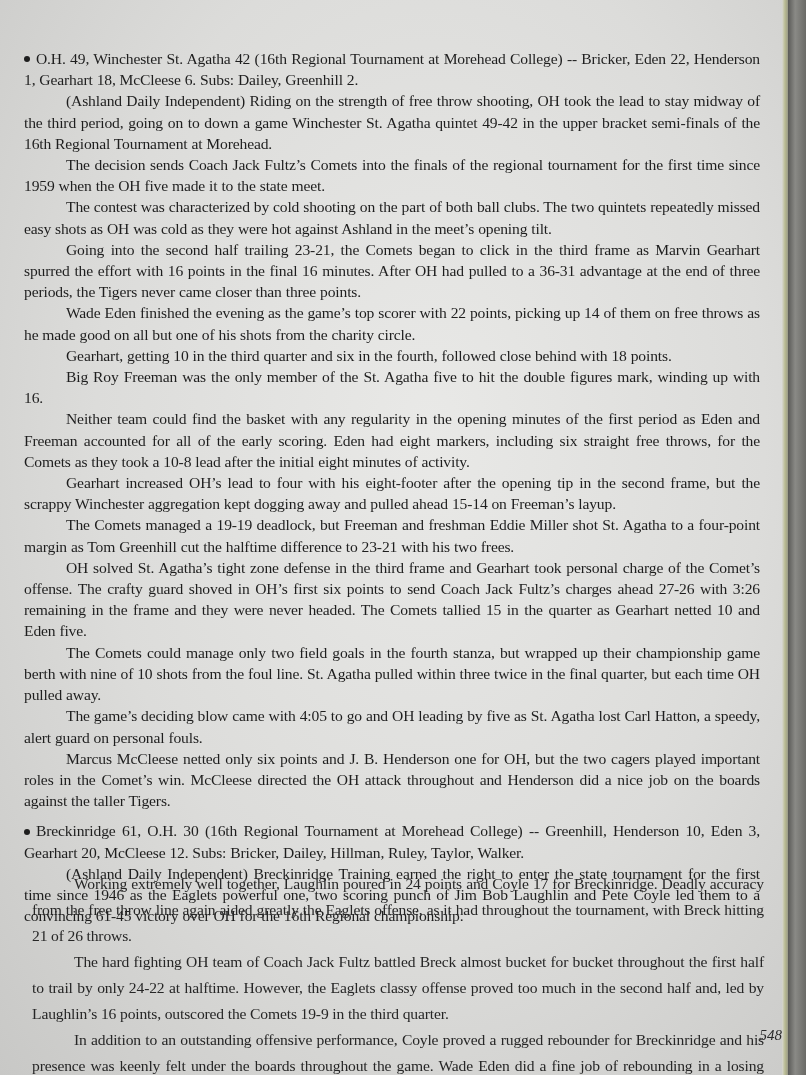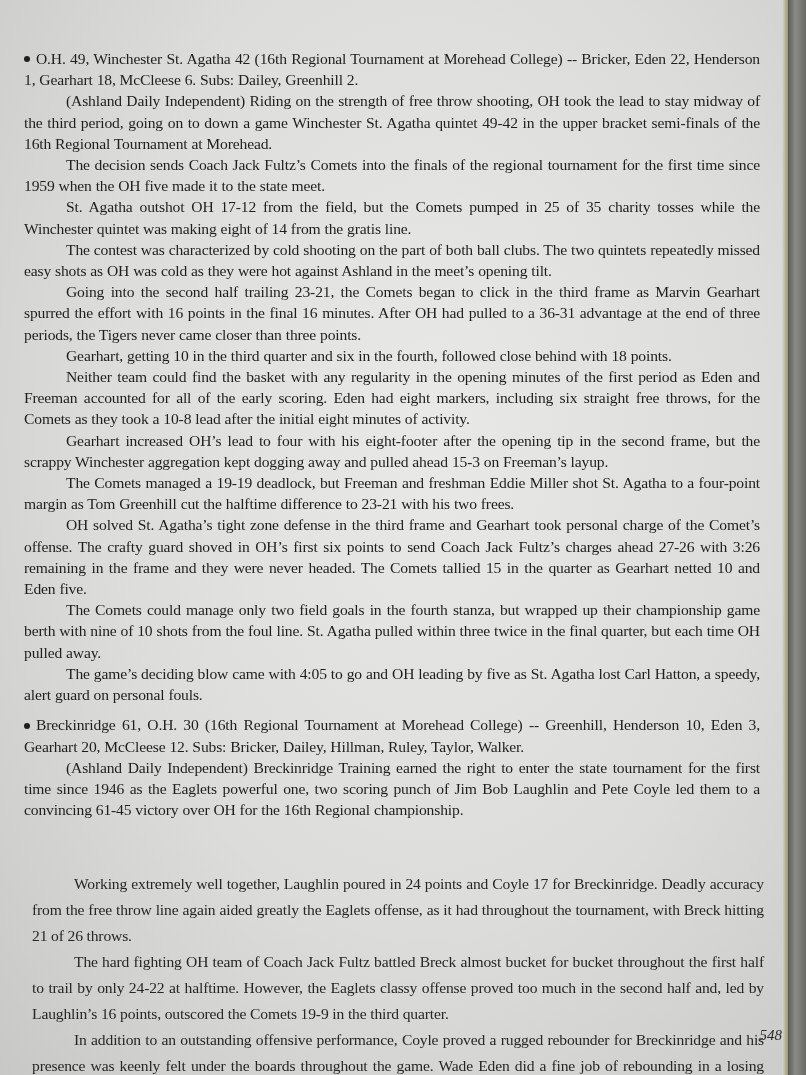--- a/index.html
+++ b/index.html
@@ -101,30 +101,32 @@
 </style>
 </head>
 <body>
 
 <div class="page">
   <div class="text-block">
 
     <p class="entry-head"><span class="bullet"></span><span>O.H. 49, Winchester St. Agatha 42 (16th Regional Tournament at Morehead College) -- Bricker, Eden 22, Henderson 1, Gearhart 18, McCleese 6.   Subs: Dailey, Greenhill 2.</span></p>
     <p class="para">(Ashland Daily Independent)   Riding on the strength of free throw shooting, OH took the lead to stay midway of the third period, going on to down a game Winchester St. Agatha quintet 49-42 in the upper bracket semi-finals of the 16th Regional Tournament at Morehead.</p>
     <p class="para">The decision sends Coach Jack Fultz’s Comets into the finals of the regional tournament for the first time since 1959 when the OH five made it to the state meet.</p>
-    <p class="para">St. Agatha outshot OH 17-12 from the field, but the Comets pumped in 25 of 35 charity tosses while the Winchester quintet was making eight of 14 from the gratis line.</p>
     <p class="para">The contest was characterized by cold shooting on the part of both ball clubs.   The two quintets repeatedly missed easy shots as OH was cold as they were hot against Ashland in the meet’s opening tilt.</p>
     <p class="para">Going into the second half trailing 23-21, the Comets began to click in the third frame as Marvin Gearhart spurred the effort with 16 points in the final 16 minutes.   After OH had pulled to a 36-31 advantage at the end of three periods, the Tigers never came closer than three points.</p>
+    <p class="para">Wade Eden finished the evening as the game’s top scorer with 22 points, picking up 14 of them on free throws as he made good on all but one of his shots from the charity circle.</p>
     <p class="para">Gearhart, getting 10 in the third quarter and six in the fourth, followed close behind with 18 points.</p>
+    <p class="para">Big Roy Freeman was the only member of the St. Agatha five to hit the double figures mark, winding up with 16.</p>
     <p class="para">Neither team could find the basket with any regularity in the opening minutes of the first period as Eden and Freeman accounted for all of the early scoring.   Eden had eight markers, including six straight free throws, for the Comets as they took a 10-8 lead after the initial eight minutes of activity.</p>
-    <p class="para">Gearhart increased OH’s lead to four with his eight-footer after the opening tip in the second frame, but the scrappy Winchester aggregation kept dogging away and pulled ahead 15-3 on Freeman’s layup.</p>
+    <p class="para">Gearhart increased OH’s lead to four with his eight-footer after the opening tip in the second frame, but the scrappy Winchester aggregation kept dogging away and pulled ahead 15-14 on Freeman’s layup.</p>
     <p class="para">The Comets managed a 19-19 deadlock, but Freeman and freshman Eddie Miller shot St. Agatha to a four-point margin as Tom Greenhill cut the halftime difference to 23-21 with his two frees.</p>
     <p class="para">OH solved St. Agatha’s tight zone defense in the third frame and Gearhart took personal charge of the Comet’s offense.   The crafty guard shoved in OH’s first six points to send Coach Jack Fultz’s charges ahead 27-26 with 3:26 remaining in the frame and they were never headed.   The Comets tallied 15 in the quarter as Gearhart netted 10 and Eden five.</p>
     <p class="para">The Comets could manage only two field goals in the fourth stanza, but wrapped up their championship game berth with nine of 10 shots from the foul line.   St. Agatha pulled within three twice in the final quarter, but each time OH pulled away.</p>
     <p class="para">The game’s deciding blow came with 4:05 to go and OH leading by five as St. Agatha lost Carl Hatton, a speedy, alert guard on personal fouls.</p>
+    <p class="para">Marcus McCleese netted only six points and J. B. Henderson one for OH, but the two cagers played important roles in the Comet’s win.   McCleese directed the OH attack throughout and Henderson did a nice job on the boards against the taller Tigers.</p>
 
     <div class="section-gap"></div>
 
     <p class="entry-head"><span class="bullet"></span><span>Breckinridge 61, O.H. 30 (16th Regional Tournament at Morehead College) -- Greenhill, Henderson 10, Eden 3, Gearhart 20, McCleese 12.   Subs: Bricker, Dailey, Hillman, Ruley, Taylor, Walker.</span></p>
     <p class="para">(Ashland Daily Independent)   Breckinridge Training earned the right to enter the state tournament for the first time since 1946 as the Eaglets powerful one, two scoring punch of Jim Bob Laughlin and Pete Coyle led them to a convincing 61-45 victory over OH for the 16th Regional championship.</p>
   </div>
 
   <div class="second-block">
     <p class="para">Working extremely well together, Laughlin poured in 24 points and Coyle 17 for Breckinridge. Deadly accuracy from the free throw line again aided greatly the Eaglets offense, as it had throughout the tournament, with Breck hitting 21 of 26 throws.</p>
     <p class="para">The hard fighting OH team of Coach Jack Fultz battled Breck almost bucket for bucket throughout the first half to trail by only 24-22 at halftime.   However, the Eaglets classy offense proved too much in the second half and, led by Laughlin’s 16 points, outscored the Comets 19-9 in the third quarter.</p>

